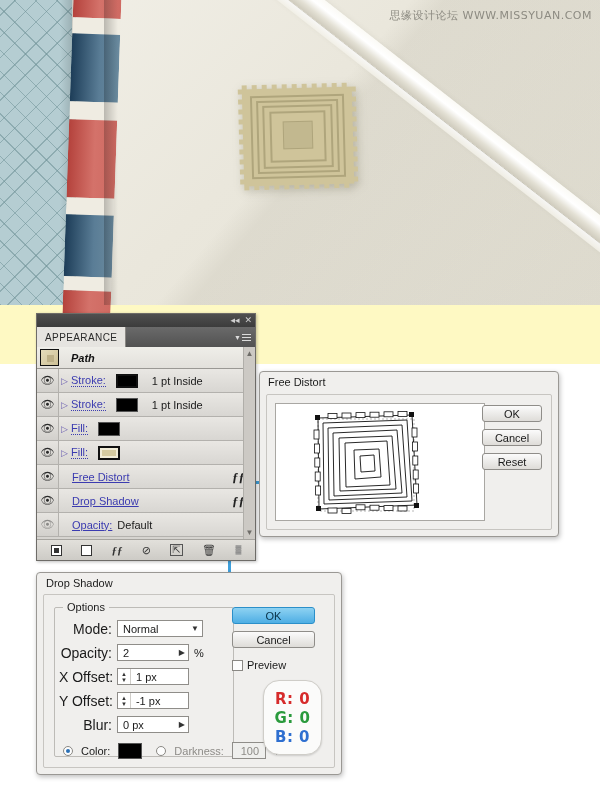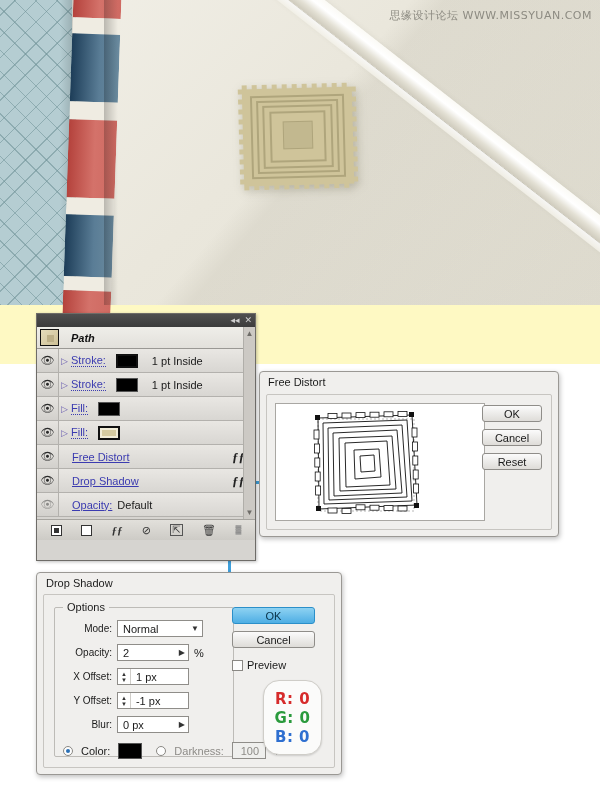--- a/index.html
+++ b/index.html
@@ -252,21 +252,21 @@
   .ds-options {
     position: absolute; left: 10px; top: 12px; width: 180px; bottom: 10px;
     border: 1px solid #bdbbb7; border-radius: 2px;
   }
   .ds-options-legend {
     position: absolute; left: 8px; top: -7px; background: #f0efed;
     padding: 0 4px; font-size: 11px; color: #1a1a1a;
   }
   .ds-field { position: absolute; display: flex; align-items: center; height: 17px; }
   .ds-flabel {
-    width: 58px; text-align: right; padding-right: 5px; font-size: 10px; color: #1a1a1a;
+    width: 58px; text-align: right; padding-right: 5px; font-size: 14px; color: #1a1a1a;
     white-space: nowrap;
   }
   .ds-input {
     height: 17px; border: 1px solid #8f8d89; background: #fff;
     display: flex; align-items: center; padding: 0 3px; font-size: 11px; color: #1a1a1a;
     position: relative;
   }
   .ds-input .val { flex: 1; padding-left: 2px; }
   .ds-caret { font-size: 8px; color: #333; padding-left: 4px; }
   .ds-spin {
@@ -366,20 +366,34 @@
 
   <div class="conn" style="left:228px; top:506px; width:3px; height:72px;"></div>
   <div class="conn-dot" style="left:225px; top:501px;"></div>
 
   <div id="appearance-panel">
     <div class="ap-titlebar">
       <span>◂◂</span>
       <span>✕</span>
     </div>
 
+    <div class="ap-tabrow">
+      <div class="ap-tab">
+        <span>APPEARANCE</span>
+      </div>
+      <div class="ap-tab-rest"></div>
+      <div class="ap-menu-btn">
+        <span style="font-size:7px;">▼</span>
+        <span class="ap-burger">
+            <i></i>
+            <i></i>
+            <i></i>
+          </span>
+      </div>
+    </div>
 
     <div class="ap-body">
 
       <div class="ap-row header">
         <div class="ap-thumb"></div>
         <div class="ap-path-label">Path</div>
       </div>
 
       <div class="ap-row">
         <div class="ap-eye">

